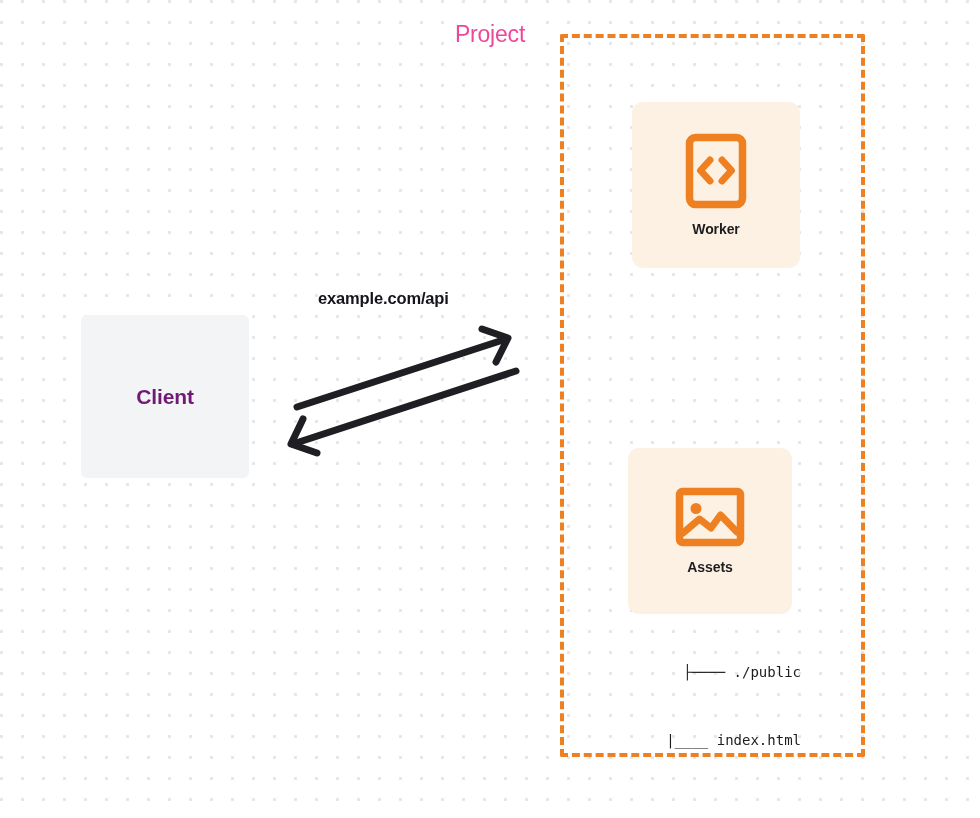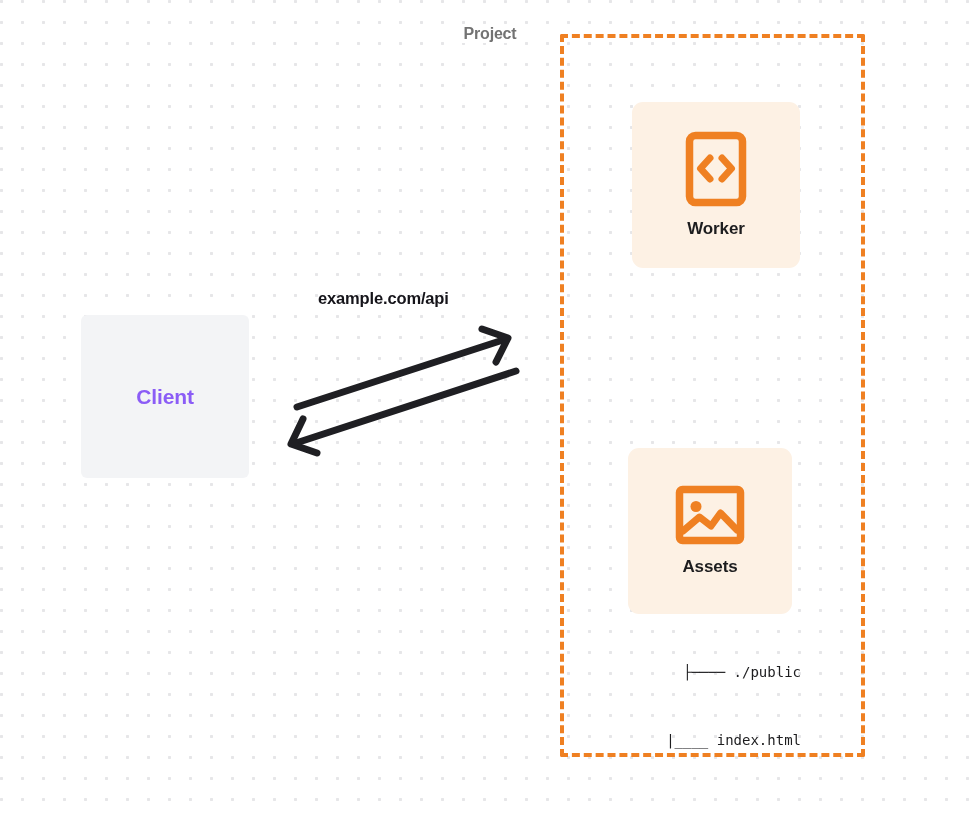--- a/index.html
+++ b/index.html
@@ -34,21 +34,21 @@
     height: 163px;
     background: #f3f4f6;
     border-radius: 6px;
     display: flex;
     align-items: center;
     justify-content: center;
   }
   #client-node .node-label {
     font-size: 21px;
     font-weight: bold;
-    color: #8b5cf6;
+    color: #701a75;
     letter-spacing: -0.1px;
   }
 
   
   #flow-arrows {
     position: absolute;
     left: 0;
     top: 0;
     width: 980px;
     height: 818px;
@@ -76,23 +76,23 @@
     border: 4px dashed #ef8022;
     border-radius: 2px;
   }
   #project-title {
     position: absolute;
     left: 50%;
     top: 34px;
     transform: translate(-50%, -50%);
     background: #ffffff;
     padding: 0 7px;
-    font-size: 16px;
-    font-weight: bold;
-    color: #737373;
+    font-size: 23px;
+    font-weight: normal;
+    color: #ec4899;
     letter-spacing: -0.2px;
     white-space: nowrap;
   }
 
   
   .service-card {
     position: absolute;
     background: #fdf1e4;
     border-radius: 11px;
     display: flex;
@@ -110,21 +110,21 @@
     left: 628px;
     top: 448px;
     width: 164px;
     height: 166px;
   }
   .card-icon {
     line-height: 0;
     margin-bottom: 12px;
   }
   .card-label {
-    font-size: 17px;
+    font-size: 14px;
     font-weight: bold;
     color: #1d1d1f;
     letter-spacing: -0.1px;
   }
 
   
   #asset-file-tree {
     position: absolute;
     left: 600px;
     top: 616px;

